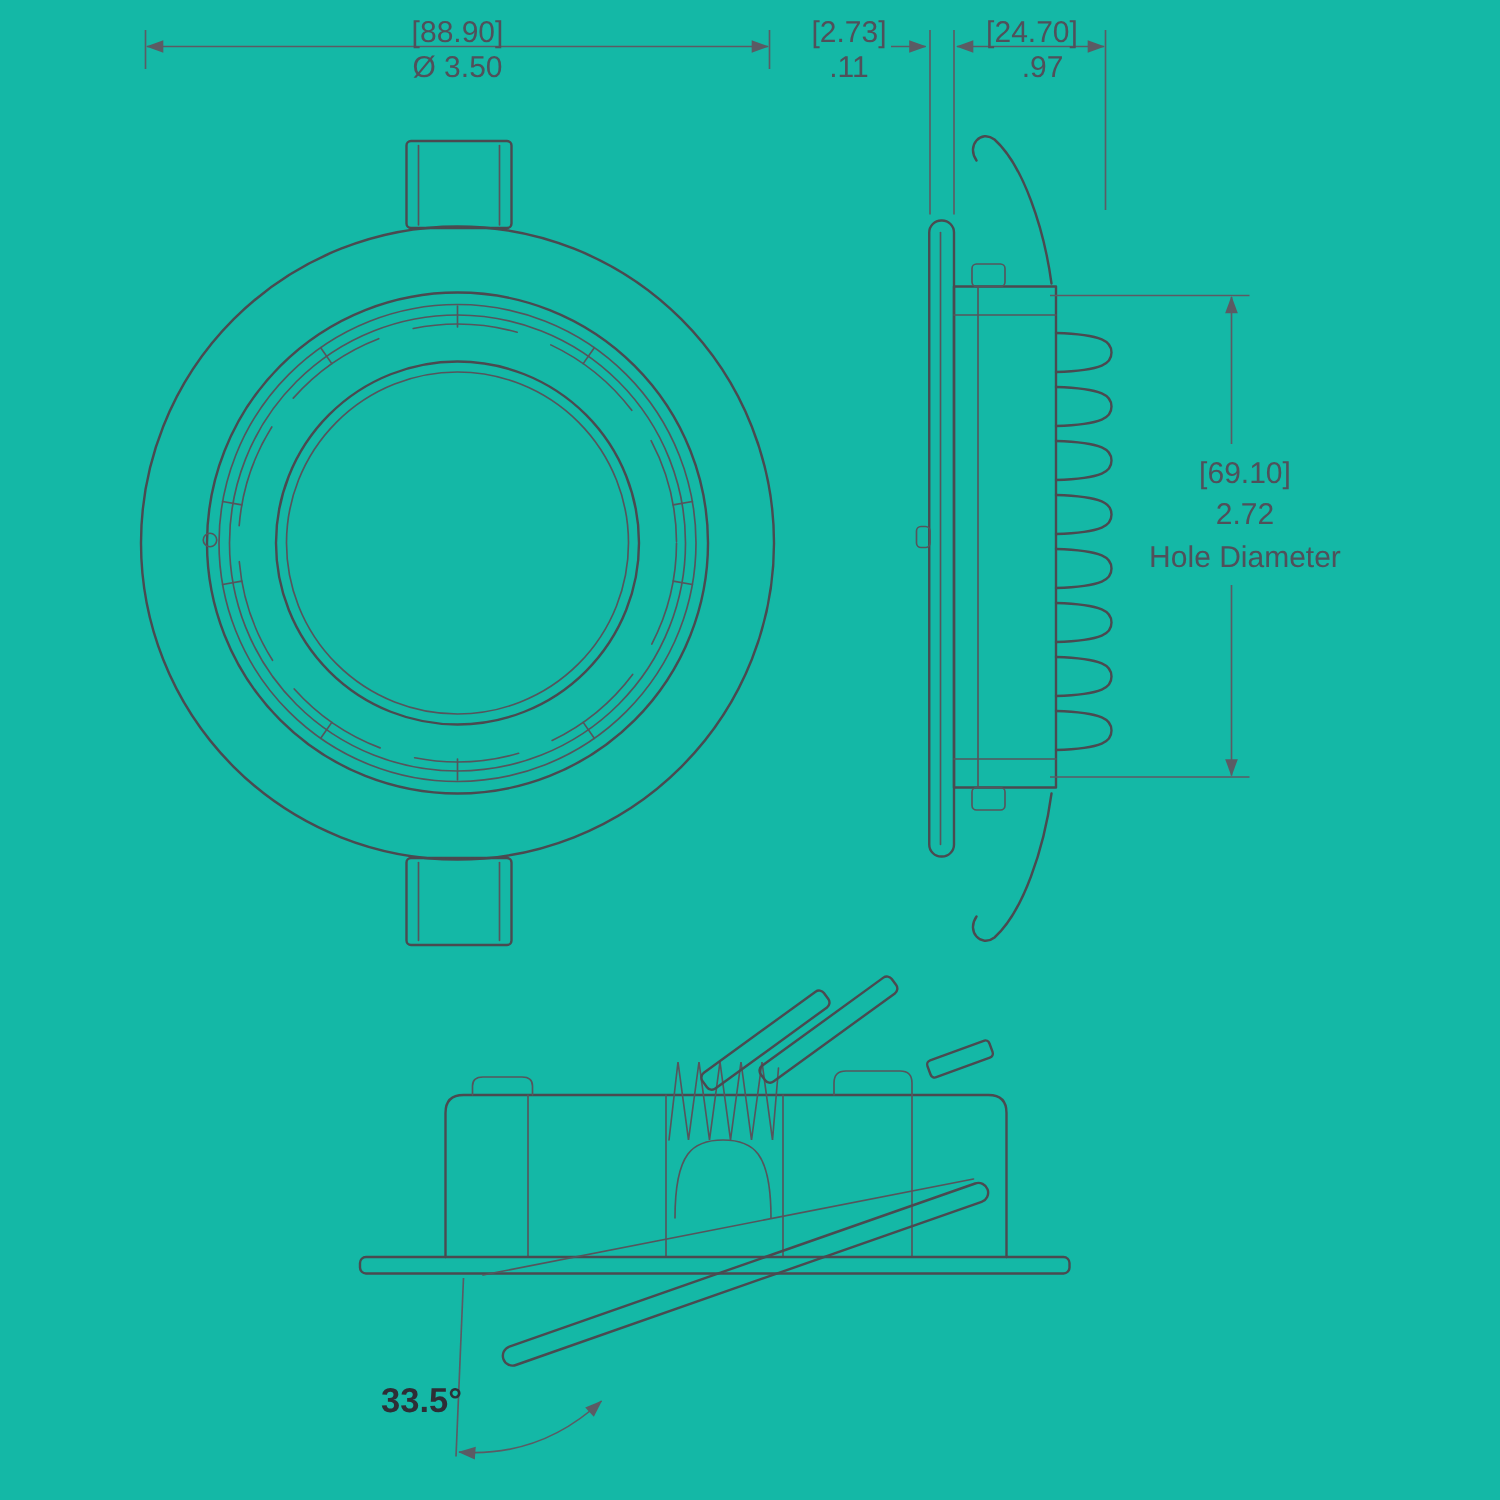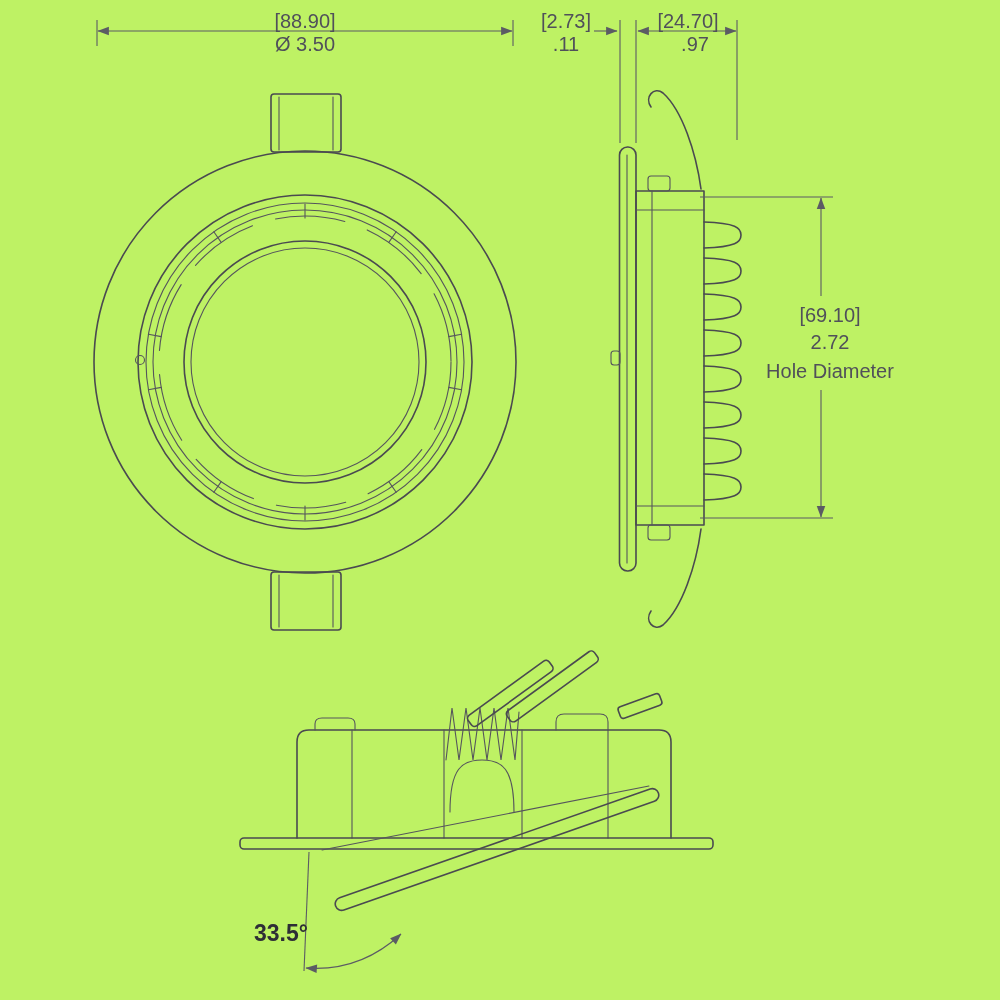--- a/index.html
+++ b/index.html
@@ -4,21 +4,21 @@
 <style>
   html, body {
     margin: 0;
     padding: 0;
     background: #ffffff;
   }
   .canvas {
     position: relative;
     width: 1000px;
     height: 1000px;
-    background: #bef264;
+    background: #14b8a6;
     font-family: "Liberation Sans", sans-serif;
   }
   svg { display: block; }
   .geo {
     fill: none;
     stroke: #4a4a50;
     stroke-width: 1.6;
     stroke-linecap: round;
     stroke-linejoin: round;
   }

